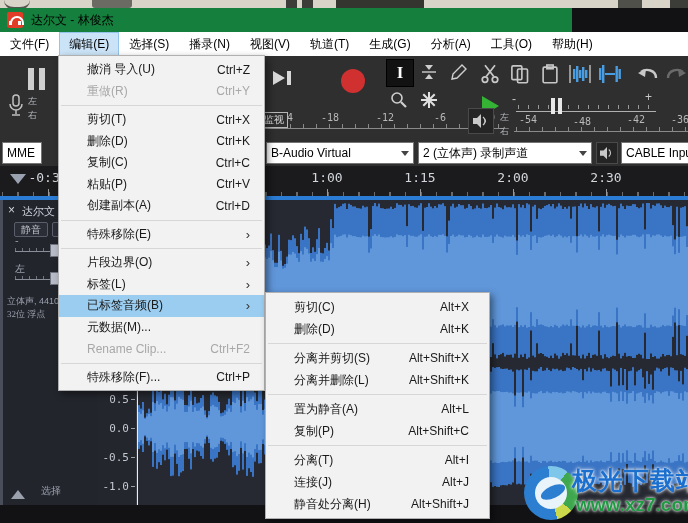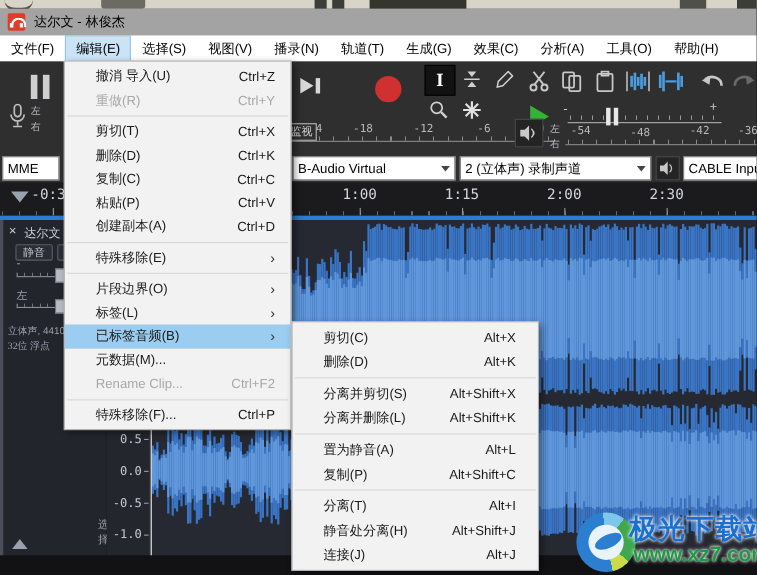--- a/index.html
+++ b/index.html
@@ -4,21 +4,21 @@
 <style>
   html,body{margin:0;padding:0;}
   body{width:688px;height:523px;position:relative;overflow:hidden;background:#121215;
        font-family:"Liberation Sans","DejaVu Sans",sans-serif;-webkit-font-smoothing:antialiased;}
   .abs{position:absolute;}
   
   #top-strip{left:0;top:0;width:688px;height:8px;background:#d8d4c8;}
   .frag{position:absolute;top:0;height:8px;background:#3c3c38;}
   #frag-arc{position:absolute;left:4px;top:0;width:26px;height:7px;border-bottom:3px solid #54544c;border-radius:0 0 14px 14px;}
   
-  #title-bar{left:0;top:8px;width:688px;height:24px;background:#a3a3a3;display:flex;align-items:center;}
+  #title-bar{left:0;top:8px;width:572px;height:24px;background:#15803d;display:flex;align-items:center;}
   #app-icon{width:16px;height:16px;margin:0 8px 0 7px;background:#e03c28;border-radius:2px;position:relative;}
   #app-icon:before{content:"";position:absolute;left:3px;top:4px;width:10px;height:7px;
     border:2px solid #fff;border-bottom:none;border-radius:7px 7px 0 0;}
   #app-icon:after{content:"";position:absolute;left:2px;top:9px;width:3px;height:4px;background:#fff;box-shadow:9px 0 0 #fff;}
   #title-text{font-size:12px;color:#000;}
   
   #menu-bar{left:0;top:32px;width:688px;height:24px;background:#ffffff;display:flex;align-items:stretch;font-size:12px;color:#000;}
   .mb-item{display:flex;align-items:center;padding:0 10px;cursor:default;}
   .mb-item.active{background:#cbe3f7;outline:1px solid #94c4ec;outline-offset:-1px;}
   
@@ -54,21 +54,21 @@
   #track-close{position:absolute;left:5px;top:3px;font-size:12px;color:#cfd3da;}
   #track-name{position:absolute;left:19px;top:4px;font-size:11px;color:#ccd0d8;white-space:nowrap;}
   .small-btn{position:absolute;height:15px;border:1px solid #5a5e6a;background:#2b2d36;color:#c0c4cc;
              font-size:10px;display:flex;align-items:center;justify-content:center;border-radius:2px;box-sizing:border-box;}
   .mini-slider{position:absolute;height:1px;background:#8a8e98;}
   .mini-thumb{position:absolute;width:9px;height:13px;background:#b8bcc8;border:1px solid #70747e;box-sizing:border-box;}
   .mini-ticks{position:absolute;height:3px;background:repeating-linear-gradient(90deg,#70747e 0 1px,transparent 1px 7px);}
   .panel-info{position:absolute;font-size:9px;color:#9aa0ac;white-space:nowrap;}
   #collapse-arrow{position:absolute;left:8px;bottom:6px;width:0;height:0;
     border-left:7px solid transparent;border-right:7px solid transparent;border-bottom:9px solid #9aa0ac;}
-  #select-btn{position:absolute;left:38px;bottom:7px;font-size:10px;color:#9aa0ac;margin-left:48px;}
+  #select-btn{position:absolute;left:38px;bottom:7px;font-size:10px;color:#9aa0ac;}
   #vruler{left:97px;top:200px;width:40px;height:305px;background:#24262e;border-right:1px solid #3c3e46;box-sizing:border-box;}
   .vr-label{position:absolute;right:7px;transform:translateY(-50%);font-family:"DejaVu Sans Mono",monospace;font-size:11px;color:#c4c8d0;text-align:right;}
   .vr-tick{position:absolute;right:1px;width:4px;height:1px;background:#9aa0aa;}
   #wave-area{left:137px;top:200px;width:551px;height:305px;background:#262931;}
   #playhead{left:137px;top:200px;width:1px;height:305px;background:#ececec;}
   #bottom-strip{left:0;top:505px;width:688px;height:18px;background:#121215;}
   
   .menu{position:absolute;background:#f2f2f2;border:1px solid #b0b0b0;box-shadow:3px 3px 7px rgba(0,0,0,.45);
         box-sizing:border-box;padding:3px 0;font-size:12px;color:#1a1a1a;z-index:100;}
   #edit-menu{left:58px;top:55px;width:207px;height:336px;}
@@ -109,25 +109,24 @@
 
 <div id="title-bar" class="abs">
   <div id="app-icon"></div>
   <span id="title-text">达尔文 - 林俊杰</span>
 </div>
 
 <div id="menu-bar" class="abs">
     <div class="mb-item">文件(F)</div>
     <div class="mb-item active">编辑(E)</div>
     <div class="mb-item">选择(S)</div>
+    <div class="mb-item">播录(N)</div>
     <div class="mb-item">视图(V)</div>
-    <div class="mb-item">播录(N)</div>
     <div class="mb-item">轨道(T)</div>
     <div class="mb-item">生成(G)</div>
-    <div class="mb-item">效果(C)</div>
     <div class="mb-item">分析(A)</div>
     <div class="mb-item">工具(O)</div>
     <div class="mb-item">帮助(H)</div>
   </div>
 
 <div id="toolbars" class="abs">
 
   <div class="icon-btn" style="left:28px;top:12px;">
     <span class="pause-bar"></span>
       <span style="width:5px;display:inline-block;"></span>
@@ -270,21 +269,21 @@
       <span class="meter-num" style="left: 528px; top: 58px;">-54</span>
       <span class="meter-num" style="left: 582px; top: 60px;">-48</span>
       <span class="meter-num" style="left: 636px; top: 58px;">-42</span>
       <span class="meter-num" style="left: 680px; top: 58px;">-36</span>
     </div>
   <div class="meter-ticks" style="left:516px;top:71px;width:172px;"></div>
   <div class="meter-line" style="left:514px;top:75px;width:174px;"></div>
 </div>
 
 <div id="device-bar" class="abs">
-  <div class="combo" style="left:2px;top:2px;width:52px;">
+  <div class="combo" style="left:2px;top:2px;width:40px;">
     <span>MME</span>
   </div>
   <div class="combo" style="left:266px;top:2px;width:148px;">
     <span>B-Audio Virtual</span>
     <span class="chev"></span>
   </div>
   <div class="combo" style="left:418px;top:2px;width:174px;">
     <span>2 (立体声) 录制声道</span>
     <span class="chev"></span>
   </div>
@@ -1543,20 +1542,20 @@
     <div class="mi">
       <span class="lbl">复制(P)</span>
       <span class="sc">Alt+Shift+C</span>
     </div>
     <div class="msep"></div>
     <div class="mi">
       <span class="lbl">分离(T)</span>
       <span class="sc">Alt+I</span>
     </div>
     <div class="mi">
+      <span class="lbl">连接(J)</span>
+      <span class="sc">Alt+J</span>
+    </div>
+    <div class="mi">
       <span class="lbl">静音处分离(H)</span>
       <span class="sc">Alt+Shift+J</span>
     </div>
-    <div class="mi">
-      <span class="lbl">连接(J)</span>
-      <span class="sc">Alt+J</span>
-    </div>
   </div>
 
 </body></html>

